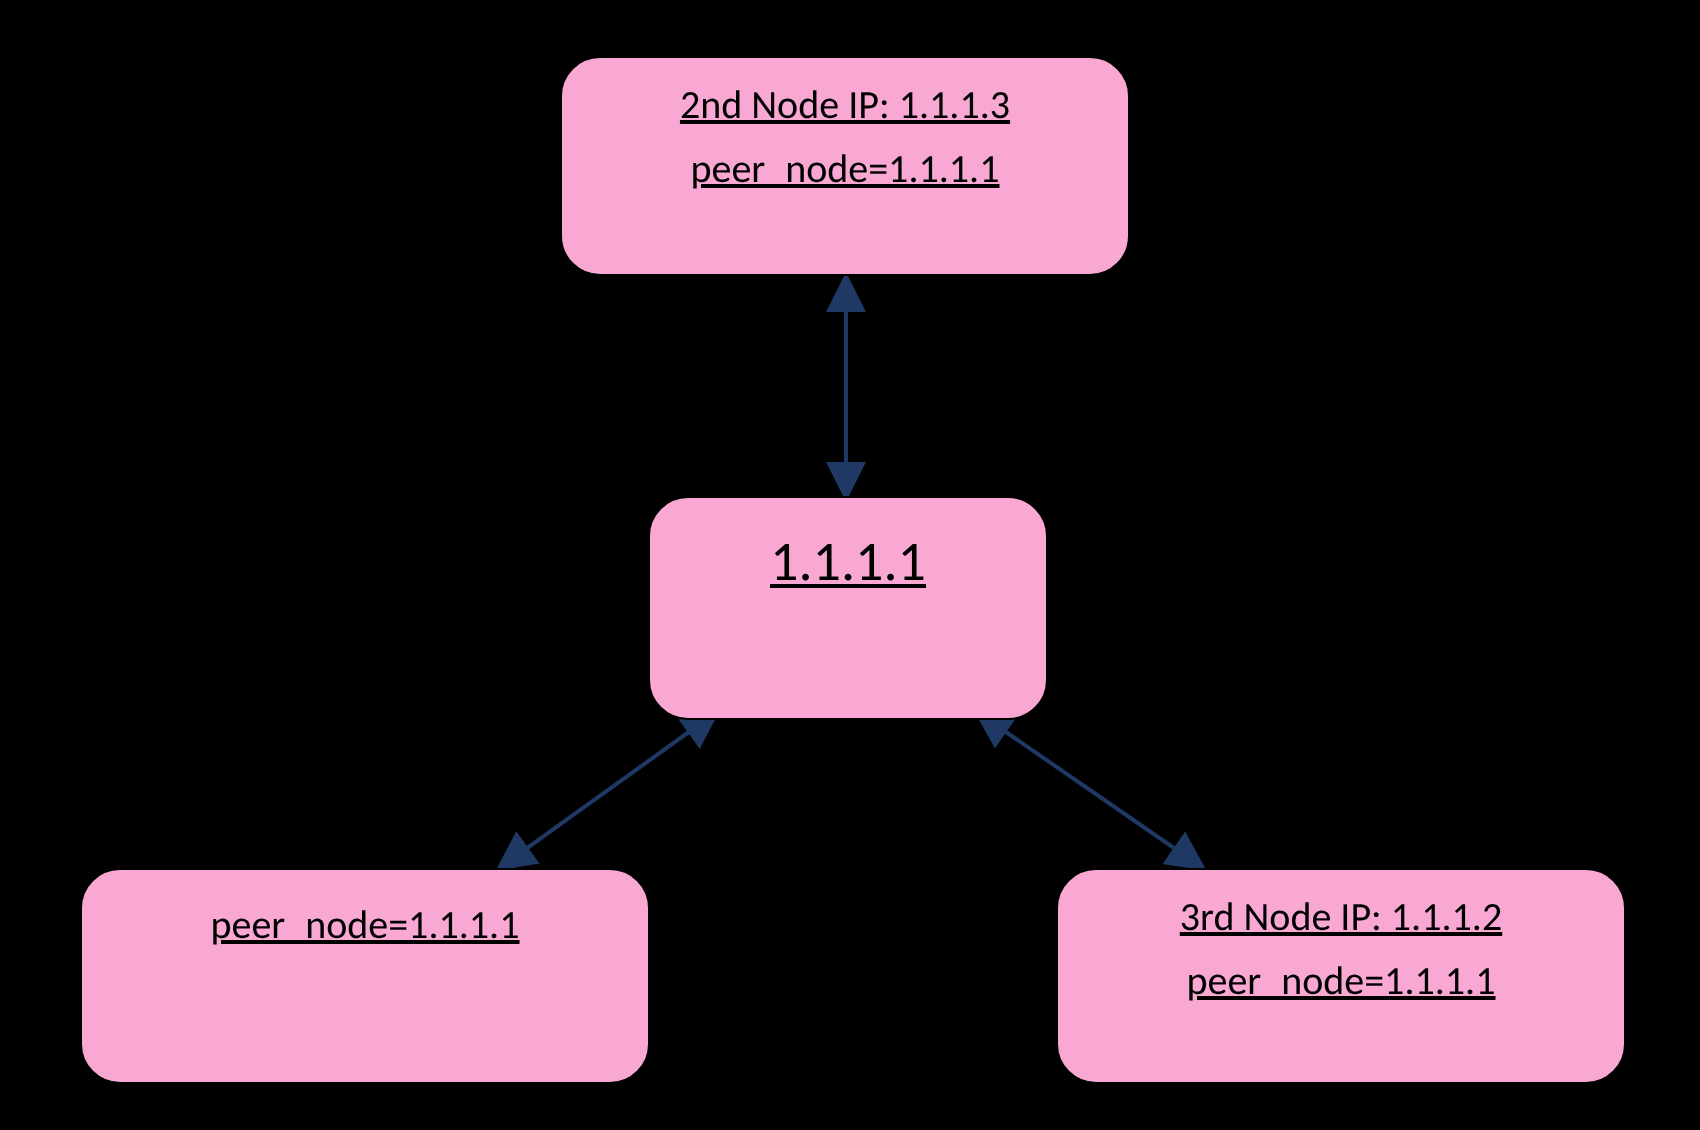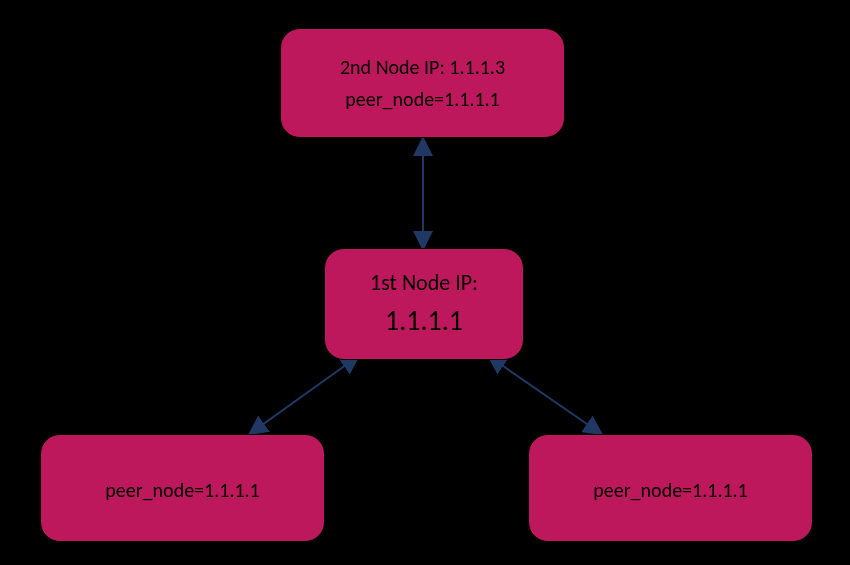--- a/index.html
+++ b/index.html
@@ -12,31 +12,31 @@
     color: #000;
     overflow: hidden;
   }
   .canvas {
     position: relative;
     width: 850px;
     height: 565px;
   }
   .node-box {
     position: absolute;
-    background: #be185d;
+    background: #f9a8d4;
     border: 1px solid #000;
     border-radius: 20px;
     display: flex;
     flex-direction: column;
     align-items: center;
-    justify-content: center;
     box-sizing: border-box;
     padding: 10px 14px;
     text-align: center;
     line-height: 1.4;
+    text-decoration: underline;
   }
   .node-box .line1 { font-size: 20px; }
   .node-box .line2 { font-size: 20px; margin-top: 4px; }
   .node-center .line1 { font-size: 22px; }
   .node-center .line2 { font-size: 28px; margin-top: 2px; }
   svg.connectors {
     position: absolute;
     left: 0; top: 0;
     width: 850px;
     height: 565px;
@@ -63,25 +63,25 @@
 
   <line x1="490" y1="357" x2="600" y2="433" stroke="#1f3864" stroke-width="2" marker-start="url(#arrowStart)" marker-end="url(#arrowEnd)"></line>
 </svg>
 
 <div class="node-box" style="left:280px; top:28px; width:285px; height:110px;">
   <div class="line1">2nd Node IP: 1.1.1.3</div>
   <div class="line2">peer_node=1.1.1.1</div>
 </div>
 
 <div class="node-box node-center" style="left:324px; top:248px; width:200px; height:112px;">
-  <div class="line1">1st  Node IP:</div>
   <div class="line2">1.1.1.1</div>
 </div>
 
 <div class="node-box" style="left:40px; top:434px; width:285px; height:108px;">
   <div class="line2">peer_node=1.1.1.1</div>
 </div>
 
 <div class="node-box" style="left:528px; top:434px; width:285px; height:108px;">
+  <div class="line1">3rd Node IP: 1.1.1.2</div>
   <div class="line2">peer_node=1.1.1.1</div>
 </div>
 
 </div>
 
 </body></html>

